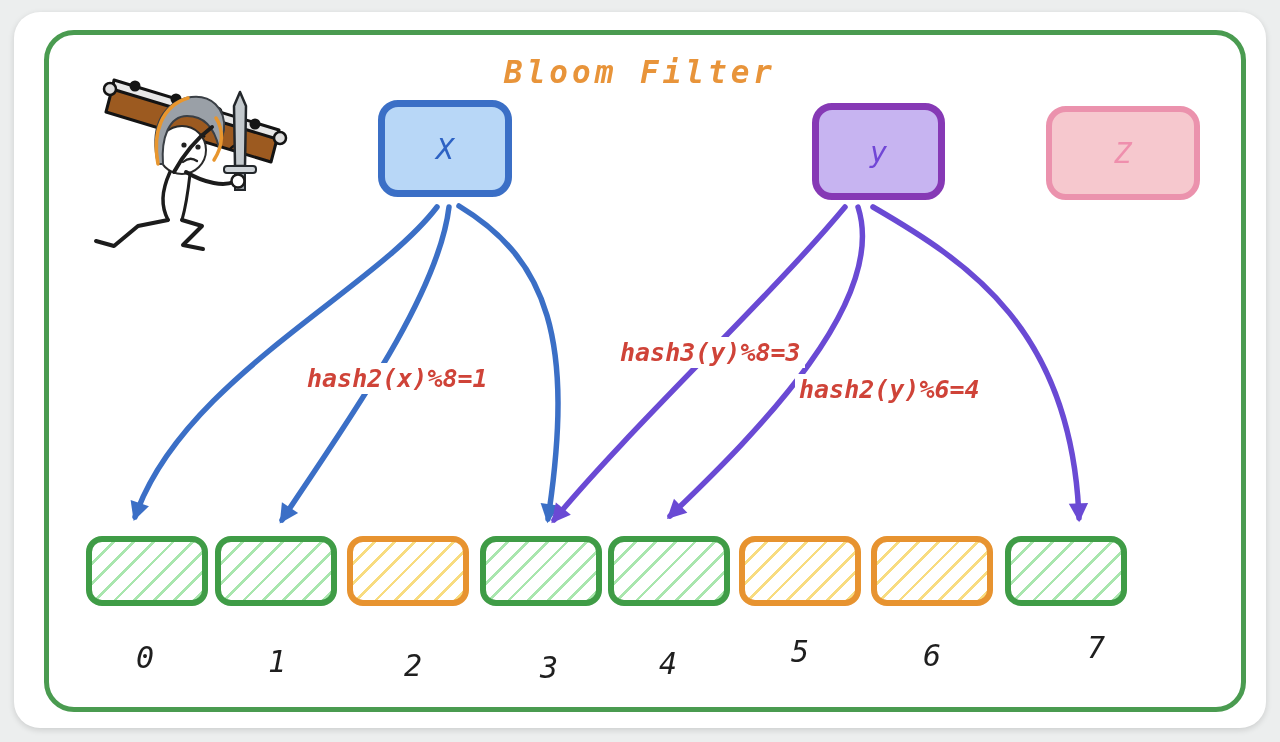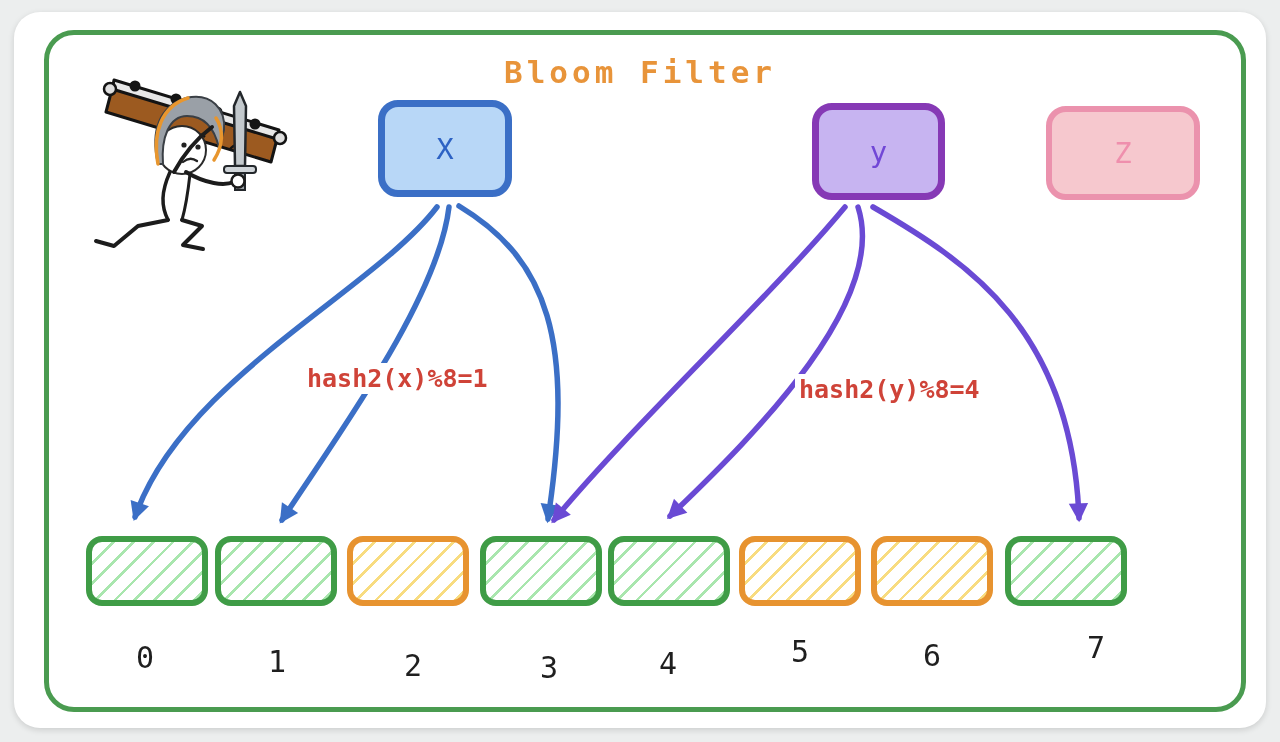--- a/index.html
+++ b/index.html
@@ -1,17 +1,17 @@
 <!DOCTYPE html>
 <html><head>
 <meta charset="utf-8">
 <style>
   html,body{margin:0;padding:0;background:#eceeee;width:1280px;height:742px;overflow:hidden;}
   *{box-sizing:border-box;}
-  .stage{position:relative;width:1280px;height:582px;font-family:"DejaVu Sans Mono","Liberation Mono",monospace;}
+  .stage{position:relative;width:1280px;height:582px;font-family:"DejaVu Sans Mono","Liberation Mono",monospace;font-style:italic;}
   .card{position:absolute;left:14px;top:12px;width:1252px;height:716px;background:#ffffff;
         border-radius:26px;box-shadow:0 2px 6px rgba(0,0,0,0.14);}
   .frame{position:absolute;left:30px;top:18px;width:1202px;height:682px;border:5px solid #4a9b50;border-radius:30px;}
   .title{position:absolute;left:0;right:0;top:42px;text-align:center;font-size:31px;font-weight:bold;
          letter-spacing:4px;color:#e8943a;}
   
   .box{position:absolute;display:flex;align-items:center;justify-content:center;
        font-size:29px;border-radius:20px;}
   .box-x{left:364px;top:88px;width:134px;height:97px;border:7px solid #3b6fc6;background:#b8d7f7;color:#2d62c4;}
   .box-y{left:798px;top:91px;width:133px;height:97px;border:7px solid #8639b5;background:#c7b4f1;color:#7147d6;}
@@ -98,21 +98,22 @@
       <span>X</span>
     </div>
     <div class="box box-y">
       <span>y</span>
     </div>
     <div class="box box-z">
       <span>Z</span>
     </div>
 
     <div class="hlabel" style="left:289px;top:351px">hash2(x)%8=1</div>
-    <div class="hlabel" style="left:781px;top:362px">hash2(y)%8=4</div>
+    <div class="hlabel" style="left:602px;top:325px">hash3(y)%8=3</div>
+    <div class="hlabel" style="left:781px;top:362px">hash2(y)%6=4</div>
 
     <div class="cell set" style="left:72px"></div>
     <div class="cell set" style="left:201px"></div>
     <div class="cell unset" style="left:333px"></div>
     <div class="cell set" style="left:466px"></div>
     <div class="cell set" style="left:594px"></div>
     <div class="cell unset" style="left:725px"></div>
     <div class="cell unset" style="left:857px"></div>
     <div class="cell set" style="left:991px"></div>
 

